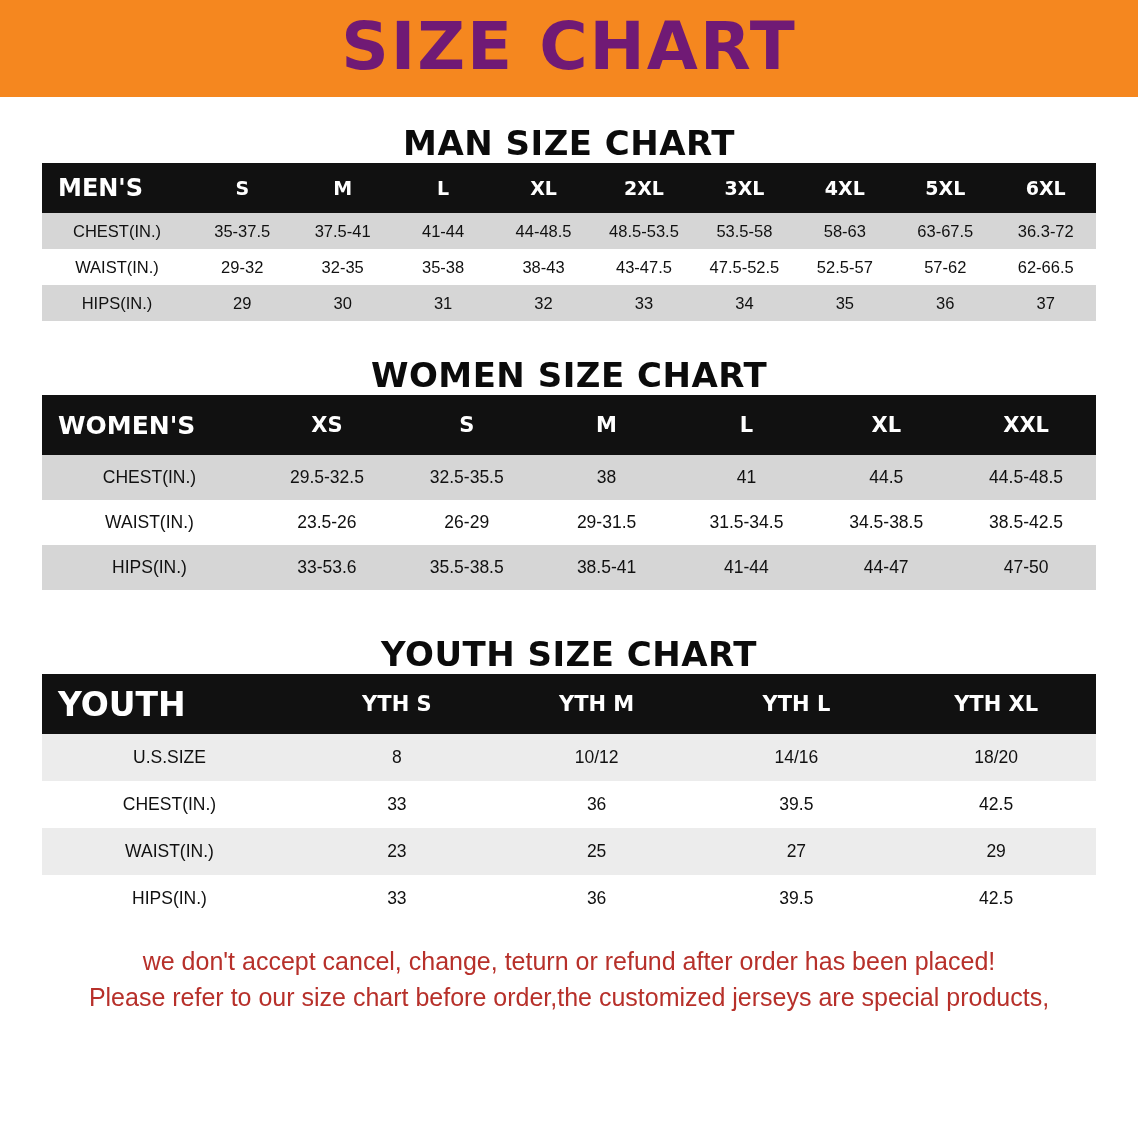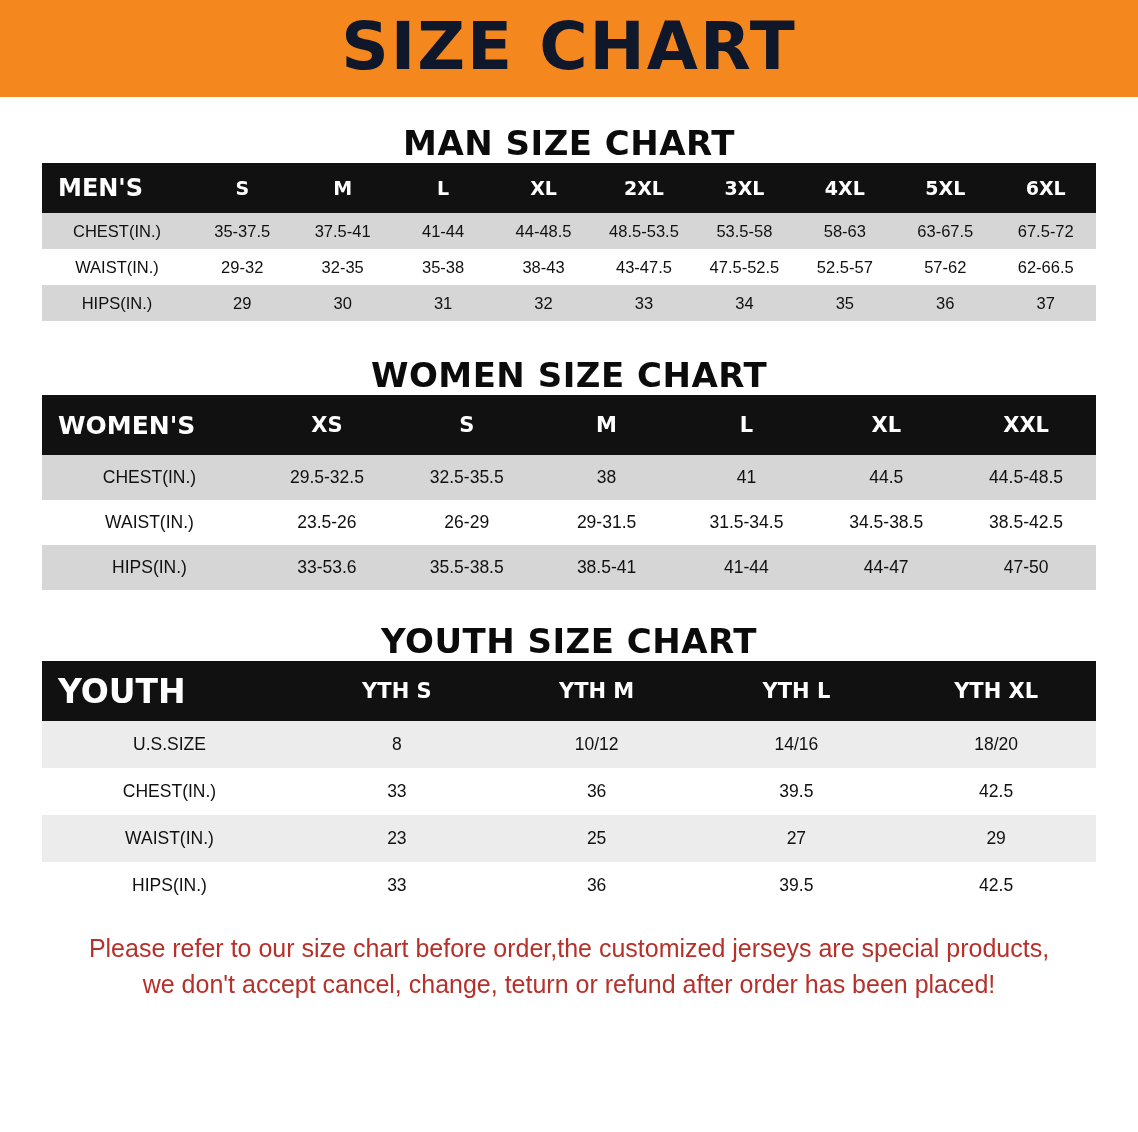--- a/index.html
+++ b/index.html
@@ -27,36 +27,36 @@
     display: flex;
     align-items: center;
     justify-content: center;
     box-sizing: border-box;
   }
   .banner-title {
     font-family: "DejaVu Sans", sans-serif;
     font-weight: bold;
     font-size: 66px;
     letter-spacing: 2px;
-    color: #0f172a;
+    color: #701a75;
     line-height: 1;
     margin-top: -4px;
   }
   
   .section-title {
     text-align: center;
     font-family: "DejaVu Sans", sans-serif;
     font-weight: bold;
     font-size: 34px;
     color: #0b0b0b;
     letter-spacing: 0.5px;
   }
   .title-man   { margin-top: 26px; }
   .title-women { margin-top: 34px; }
-  .title-youth { margin-top: 31px; }
+  .title-youth { margin-top: 44px; }
 
   
   .tbl-wrap { padding: 0 42px; box-sizing: border-box; }
   table {
     width: 100%;
     border-collapse: collapse;
     table-layout: fixed;
   }
   thead th {
     background: #111111;
@@ -160,21 +160,21 @@
         <tr class="alt-dark">
           <td class="rowlabel">CHEST(IN.)</td>
           <td>35-37.5</td>
           <td>37.5-41</td>
           <td>41-44</td>
           <td>44-48.5</td>
           <td>48.5-53.5</td>
           <td>53.5-58</td>
           <td>58-63</td>
           <td>63-67.5</td>
-          <td>67.5-72</td>
+          <td>36.3-72</td>
         </tr>
         <tr class="alt-light">
           <td class="rowlabel">WAIST(IN.)</td>
           <td>29-32</td>
           <td>32-35</td>
           <td>35-38</td>
           <td>38-43</td>
           <td>43-47.5</td>
           <td>47.5-52.5</td>
           <td>52.5-57</td>
@@ -298,17 +298,17 @@
           <td>33</td>
           <td>36</td>
           <td>39.5</td>
           <td>42.5</td>
         </tr>
       </tbody>
     </table>
   </div>
 
   <div class="note">
+    <span class="note-line">we don't accept cancel, change, teturn or refund after order has been placed!</span>
     <span class="note-line">Please refer to our size chart before order,the customized jerseys are special products,</span>
-    <span class="note-line">we don't accept cancel, change, teturn or refund after order has been placed!</span>
   </div>
 
 </div>
 
 </body></html>

